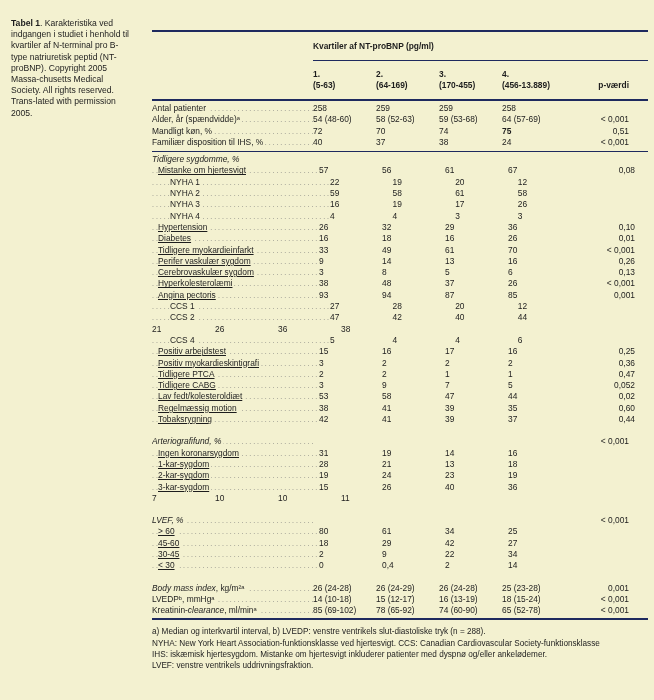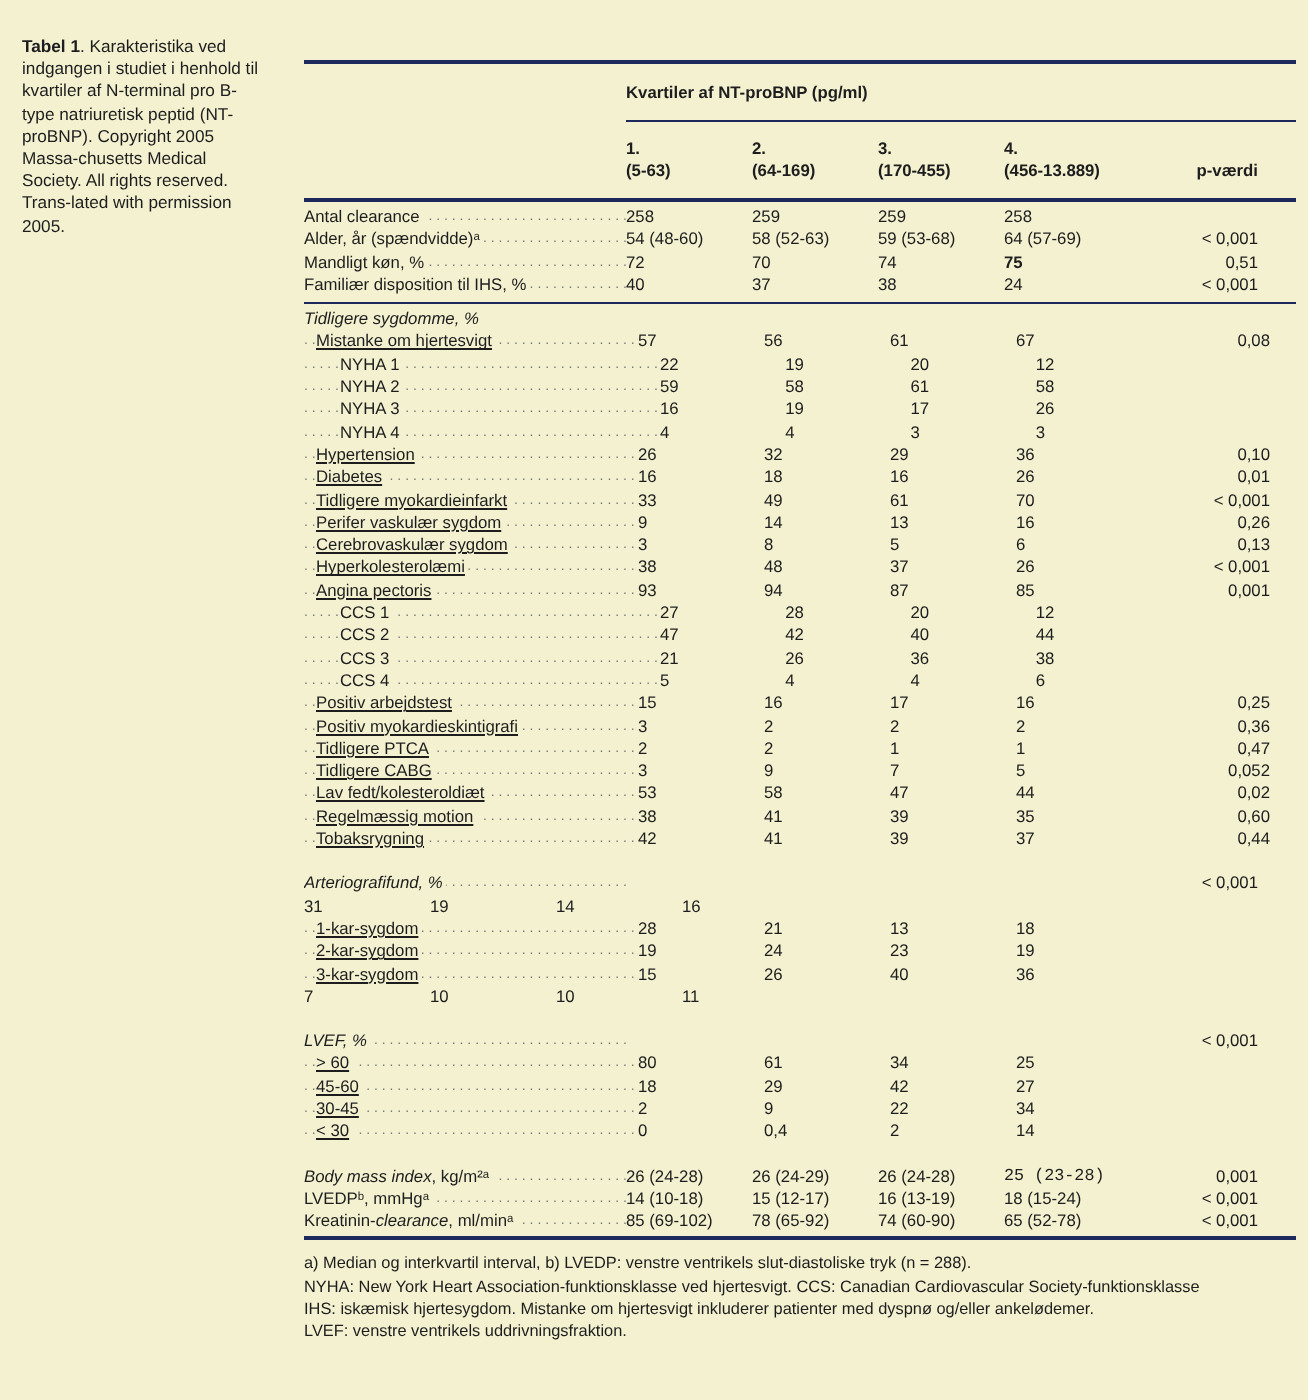--- a/index.html
+++ b/index.html
@@ -56,21 +56,21 @@
     <div class="c" style="width:78px">
         <div>4.</div>
         <div>(456-13.889)</div>
       </div>
     <div class="p" style="width:53px">p-værdi</div>
   </div>
   <div class="rule-thick"></div>
   <div style="height:2px"></div>
   <div id="body">
       <div class="row">
-        <div class="lab dots"><span class="t">Antal clearance</span></div>
+        <div class="lab dots"><span class="t">Antal patienter</span></div>
         <div class="c" style="width: 63px;">258</div>
         <div class="c" style="width: 63px;">259</div>
         <div class="c" style="width: 63px;">259</div>
         <div class="c" style="width: 78px;">258</div>
         <div class="p" style="width: 53px;"></div>
       </div>
       <div class="row">
         <div class="lab dots"><span class="t">Alder, år (spændvidde)ᵃ</span></div>
         <div class="c" style="width: 63px;">54 (48-60)</div>
         <div class="c" style="width: 63px;">58 (52-63)</div>
@@ -204,21 +204,20 @@
       </div>
       <div class="row">
         <div class="lab dots ind2"><span class="t">CCS 2</span></div>
         <div class="c" style="width: 63px;">47</div>
         <div class="c" style="width: 63px;">42</div>
         <div class="c" style="width: 63px;">40</div>
         <div class="c" style="width: 78px;">44</div>
         <div class="p" style="width: 53px;"></div>
       </div>
       <div class="row">
-        <div class="lab dots ind2"><span class="t">CCS 3</span></div>
         <div class="c" style="width: 63px;">21</div>
         <div class="c" style="width: 63px;">26</div>
         <div class="c" style="width: 63px;">36</div>
         <div class="c" style="width: 78px;">38</div>
         <div class="p" style="width: 53px;"></div>
       </div>
       <div class="row">
         <div class="lab dots ind2"><span class="t">CCS 4</span></div>
         <div class="c" style="width: 63px;">5</div>
         <div class="c" style="width: 63px;">4</div>
@@ -285,20 +284,21 @@
       <div class="gap"></div>
       <div class="row">
         <div class="lab dots"><span class="t"><span class="ital">Arteriografifund, %</span></span></div>
         <div class="c" style="width: 63px;"></div>
         <div class="c" style="width: 63px;"></div>
         <div class="c" style="width: 63px;"></div>
         <div class="c" style="width: 78px;"></div>
         <div class="p" style="width: 53px;">&lt; 0,001</div>
       </div>
       <div class="row">
+        <div class="lab dots ind1"><span class="t">Ingen koronarsygdom</span></div>
         <div class="c" style="width: 63px;">31</div>
         <div class="c" style="width: 63px;">19</div>
         <div class="c" style="width: 63px;">14</div>
         <div class="c" style="width: 78px;">16</div>
         <div class="p" style="width: 53px;"></div>
       </div>
       <div class="row">
         <div class="lab dots ind1"><span class="t">1-kar-sygdom</span></div>
         <div class="c" style="width: 63px;">28</div>
         <div class="c" style="width: 63px;">21</div>
@@ -369,21 +369,21 @@
         <div class="c" style="width: 63px;">2</div>
         <div class="c" style="width: 78px;">14</div>
         <div class="p" style="width: 53px;"></div>
       </div>
       <div class="gap"></div>
       <div class="row">
         <div class="lab dots"><span class="t"><span class="ital">Body mass index</span><span>, kg/m²ᵃ</span></span></div>
         <div class="c" style="width: 63px;">26 (24-28)</div>
         <div class="c" style="width: 63px;">26 (24-29)</div>
         <div class="c" style="width: 63px;">26 (24-28)</div>
-        <div class="c" style="width: 78px; font-family: Liberation Mono, monospace;">25 (23-28)</div>
+        <div class="c" style="width: 78px;">25 (23-28)</div>
         <div class="p" style="width: 53px;">0,001</div>
       </div>
       <div class="row">
         <div class="lab dots"><span class="t"><span>LVEDPᵇ, mmHgᵃ</span></span></div>
         <div class="c" style="width: 63px;">14 (10-18)</div>
         <div class="c" style="width: 63px;">15 (12-17)</div>
         <div class="c" style="width: 63px;">16 (13-19)</div>
         <div class="c" style="width: 78px;">18 (15-24)</div>
         <div class="p" style="width: 53px;">&lt; 0,001</div>
       </div>

